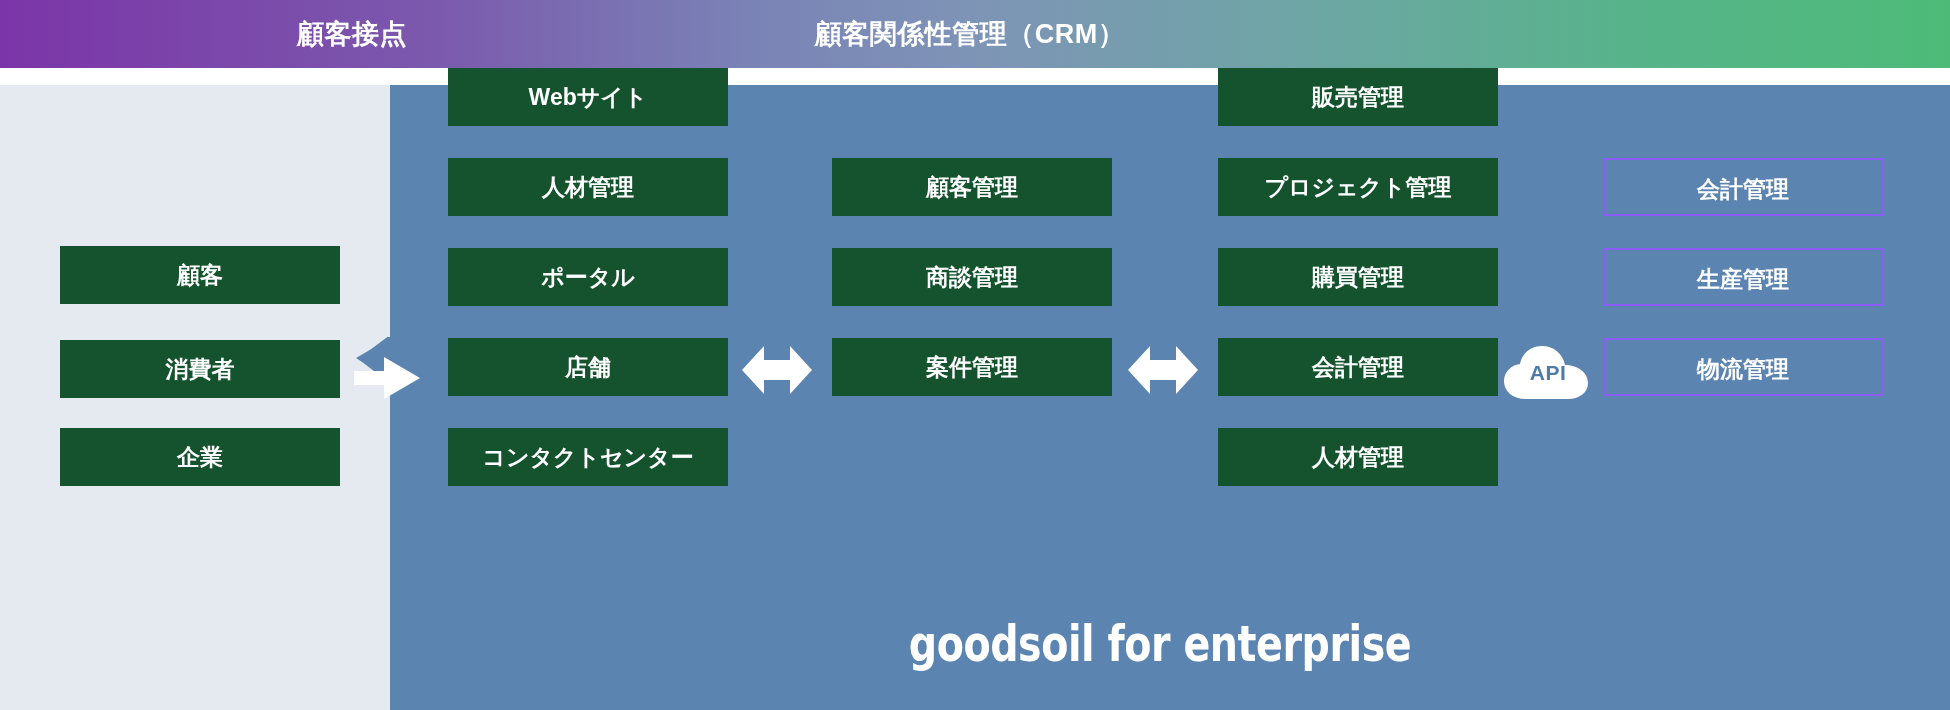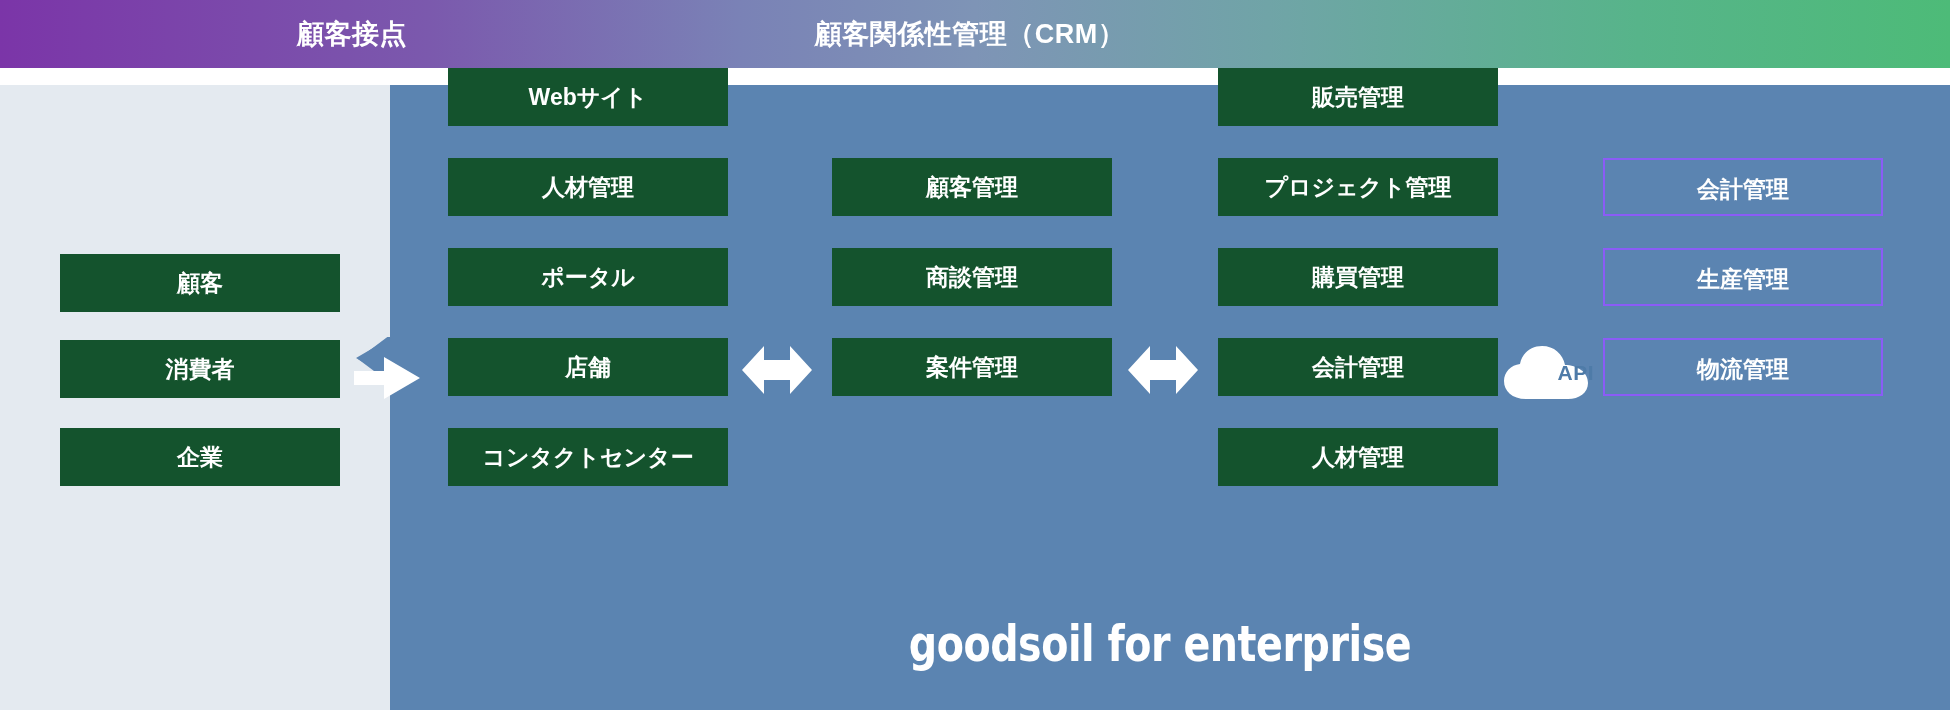--- a/index.html
+++ b/index.html
@@ -112,21 +112,21 @@
     left: 1502px;
     top: 343px;
     width: 92px;
     height: 62px;
   }
   #api-cloud .api-text {
     position: absolute;
     left: 0;
     top: 18px;
     width: 92px;
-    text-align: right;
+    text-align: center;
     font-size: 21px;
     font-weight: bold;
     color: #4e7ba8;
     letter-spacing: 0.5px;
   }
 
   
   #product-logo {
     position: absolute;
     left: 760px;
@@ -149,21 +149,21 @@
 <div id="stage">
 
   <div class="header-bar"></div>
   <div class="header-label" id="hdr-touchpoint">顧客接点</div>
   <div class="header-label" id="hdr-crm">顧客関係性管理（CRM）</div>
 
   <div class="left-panel"></div>
   <div class="blue-panel"></div>
 
   <div class="column" id="col-customer">
-    <div class="box filled" style="top:254px">顧客</div>
+    <div class="box filled" style="top:246px">顧客</div>
     <div class="box filled" style="top:340px">消費者</div>
     <div class="box filled" style="top:428px">企業</div>
   </div>
 
   <div class="column" id="col-touchpoint">
     <div class="box filled" style="top:68px">Webサイト</div>
     <div class="box filled" style="top:158px">人材管理</div>
     <div class="box filled" style="top:248px">ポータル</div>
     <div class="box filled" style="top:338px">店舗</div>
     <div class="box filled" style="top:428px">コンタクトセンター</div>

